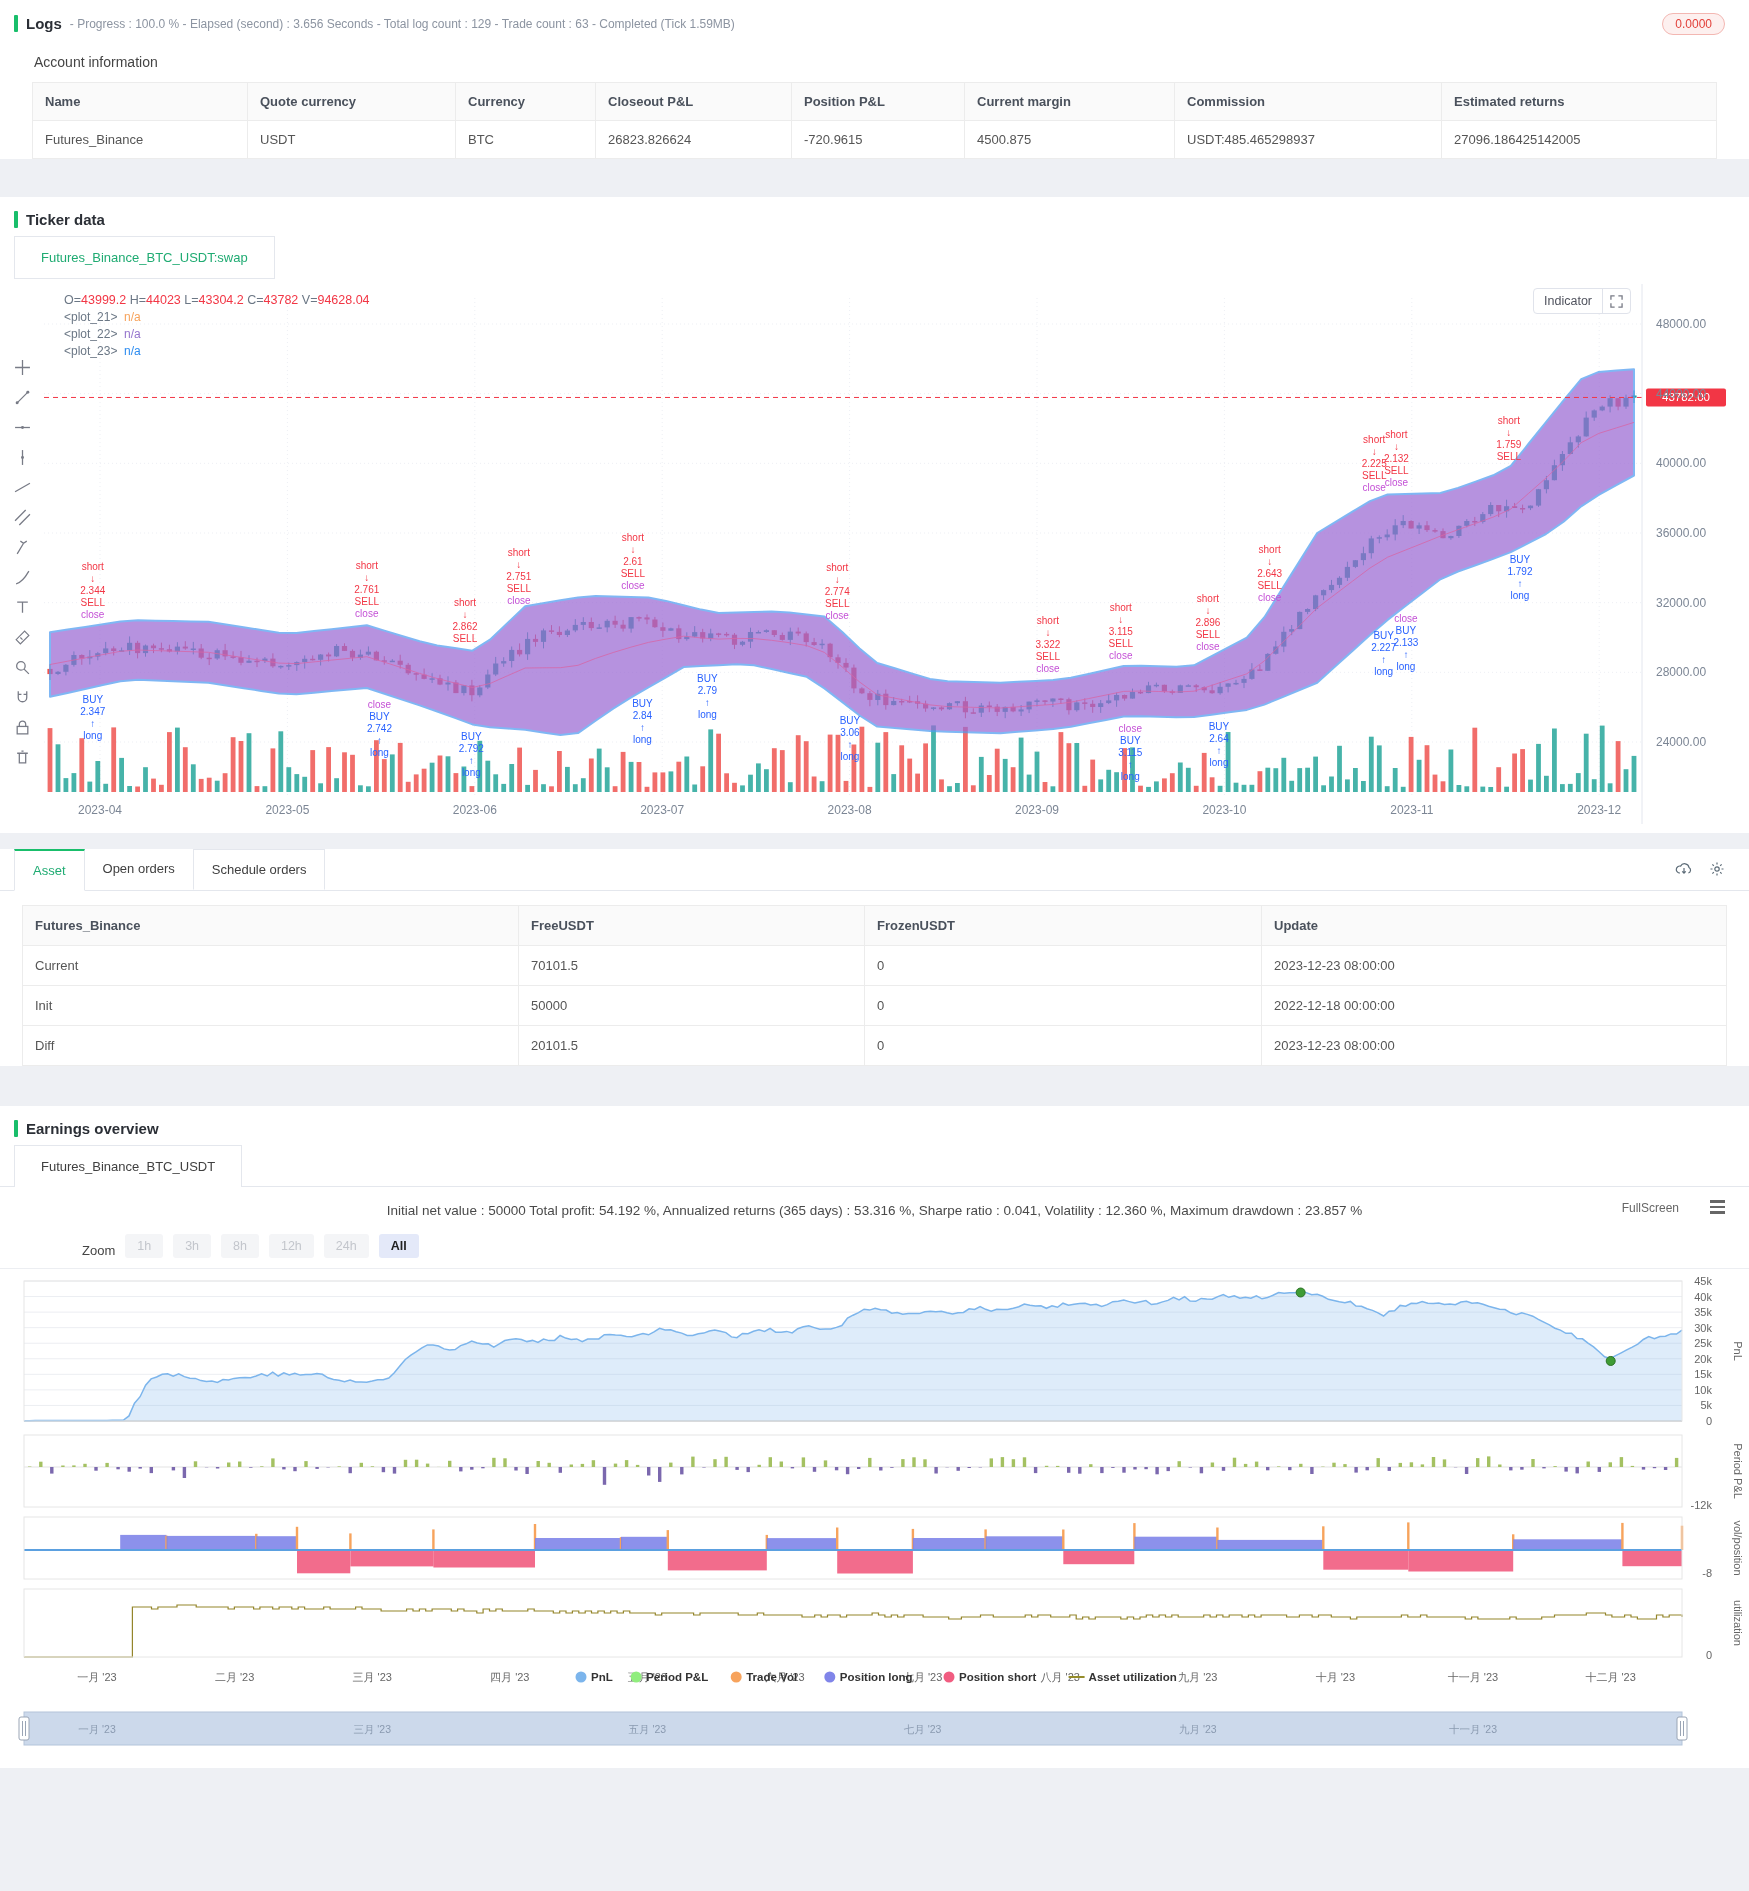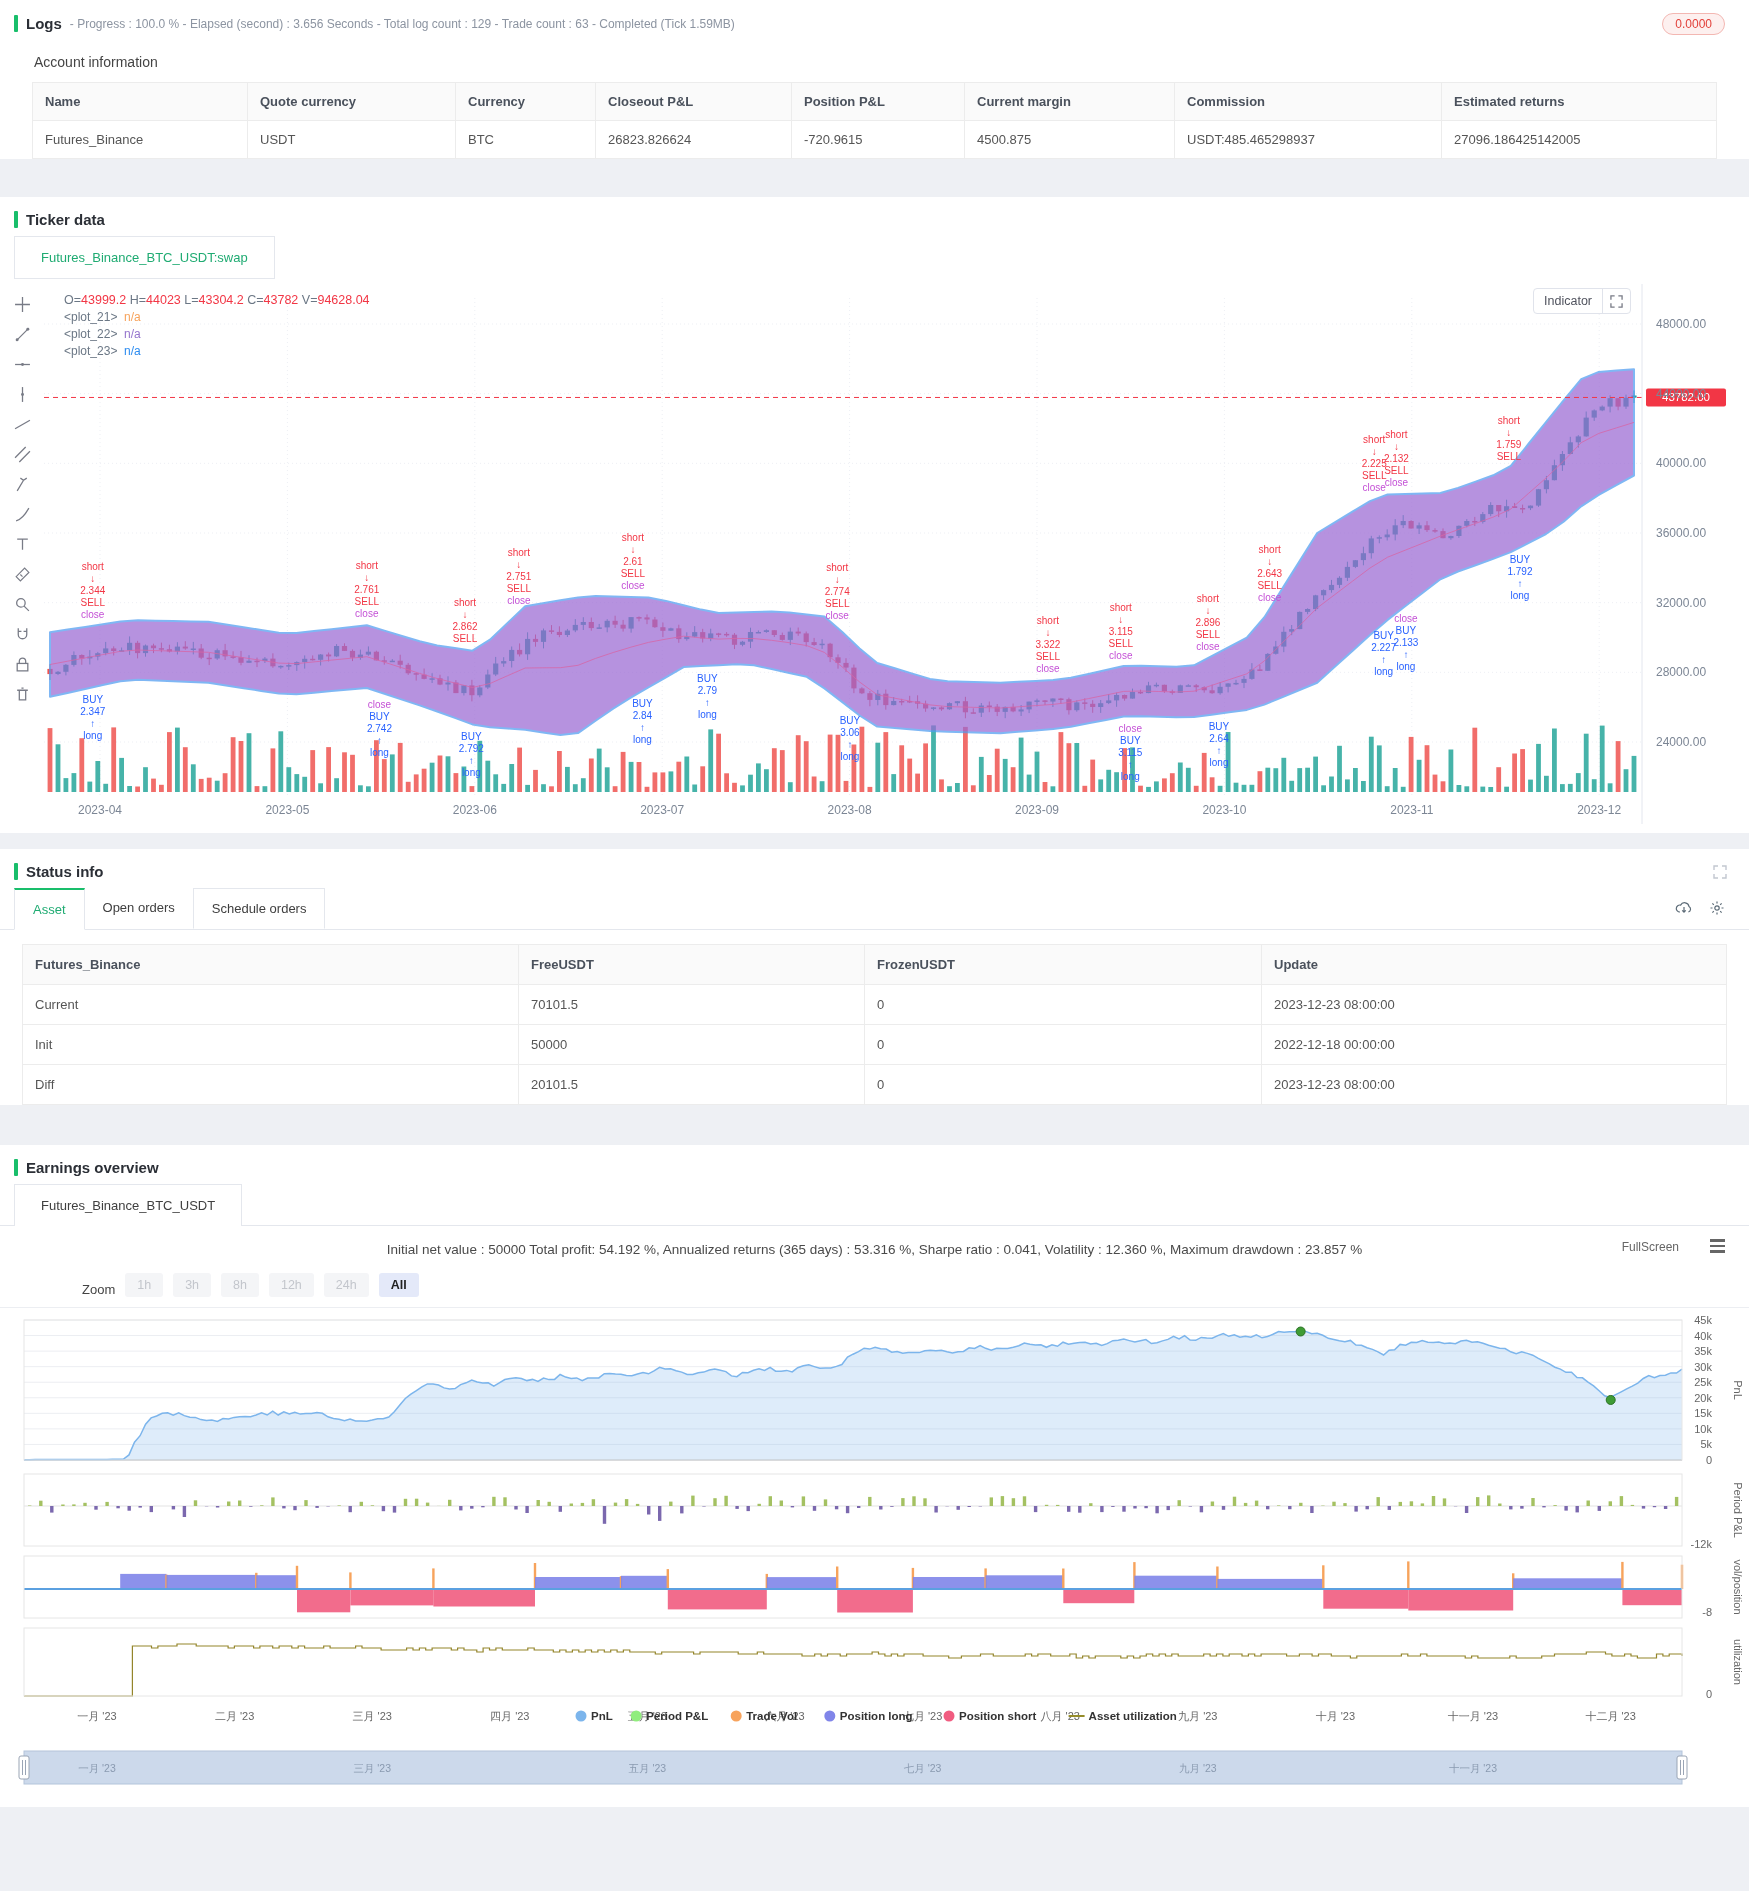--- a/index.html
+++ b/index.html
@@ -16,21 +16,21 @@
   table.grid th{background:#fafafa;text-align:left;font-weight:bold;color:#4a515c;padding:11px 12px;border:1px solid #ececec;}
   table.grid td{padding:11px 12px;border:1px solid #ececec;color:#555;}
   .blue{color:#2d8cf0;} .red{color:#ed4014;}
   
   .tabbar{display:flex;align-items:flex-start;padding-left:14px;border-bottom:1px solid #e4e7ed;position:relative;}
   .tab{font-size:13px;padding:13px 26px;border:1px solid #e4e7ed;border-bottom:none;background:#fff;color:#61687a;cursor:pointer;}
   .tab.active{color:#1fab72;border-top:2px solid #19be6b;margin-bottom:-1px;background:#fff;}
   .tab2{border:none;background:transparent;padding:12px 18px;font-size:13px;color:#404040;}
   .tab2.active{color:#1fab72;border:1px solid #e4e7ed;border-bottom:1px solid #fff;border-top:2px solid #19be6b;margin-bottom:-1px;}
   
-  .chart-wrap{position:relative;display:flex;padding:6px 0 4px 0;}
+  .chart-wrap{position:relative;display:flex;padding:6px 0 4px 0;align-items:center;}
   .tv-toolbar{width:44px;display:flex;flex-direction:column;align-items:center;padding-top:12px;gap:13px;flex:0 0 auto;}
   .tv-toolbar svg{display:block;}
   .ohlc-overlay{position:absolute;left:64px;top:14px;font-size:12.5px;color:#6b7785;z-index:5;line-height:17px;}
   .ohlc-overlay .v{color:#f23645;}
   .plotrow{font-size:12px;color:#6b7785;}
   .pv0{color:#f7a35c;} .pv1{color:#9575cd;} .pv2{color:#2d8cf0;}
   .indicator-btn{position:absolute;right:118px;top:10px;display:flex;align-items:center;border:1px solid #e0e3eb;border-radius:4px;background:#fff;z-index:6;}
   .indicator-btn .lbl{font-size:12.5px;color:#50535e;padding:5px 10px;border-right:1px solid #e0e3eb;}
   .indicator-btn .icn{padding:5px 7px;display:flex;}
   
@@ -934,29 +934,20 @@
         <text x="1180.4" y="530" fill="#7c8695" font-size="12" text-anchor="middle">2023-10</text>
         <text x="1367.8" y="530" fill="#7c8695" font-size="12" text-anchor="middle">2023-11</text>
         <text x="1555.2" y="530" fill="#7c8695" font-size="12" text-anchor="middle">2023-12</text>
       </svg>
   </div>
 </div>
 
 <div class="gap"></div>
 
 <div class="card" style="position:relative;">
-  <div class="sec-head">
-    <div class="sec-bar"></div>
-    <div class="sec-title">Status info</div>
-    <span class="corner-icon">
-      <svg width="14" height="14" viewBox="0 0 14 14">
-          <path d="M5 1L1 1 1 5M9 1l4 0 0 4M5 13l-4 0 0-4M9 13l4 0 0-4" stroke="#c2c7d0" fill="none" stroke-width="1.4"></path>
-        </svg>
-    </span>
-  </div>
   <div style="position:relative;">
     <div class="tabbar" style="border-bottom:1px solid #e4e7ed;padding-left:14px;">
       <div class="tab2 active">Asset</div>
       <div class="tab2">Open orders</div>
       <div class="tab2" style="border:1px solid #e4e7ed;border-bottom:1px solid #fff;margin-bottom:-1px;">Schedule orders</div>
     </div>
     <div class="status-icons">
       <span>
         <svg width="18" height="16" viewBox="0 0 18 16">
             <path d="M5 12a3.5 3.5 0 1 1 .6-6.9A4.5 4.5 0 0 1 14 6.5 3 3 0 0 1 13.4 12" stroke="#5c6b77" fill="none" stroke-width="1.2"></path>

